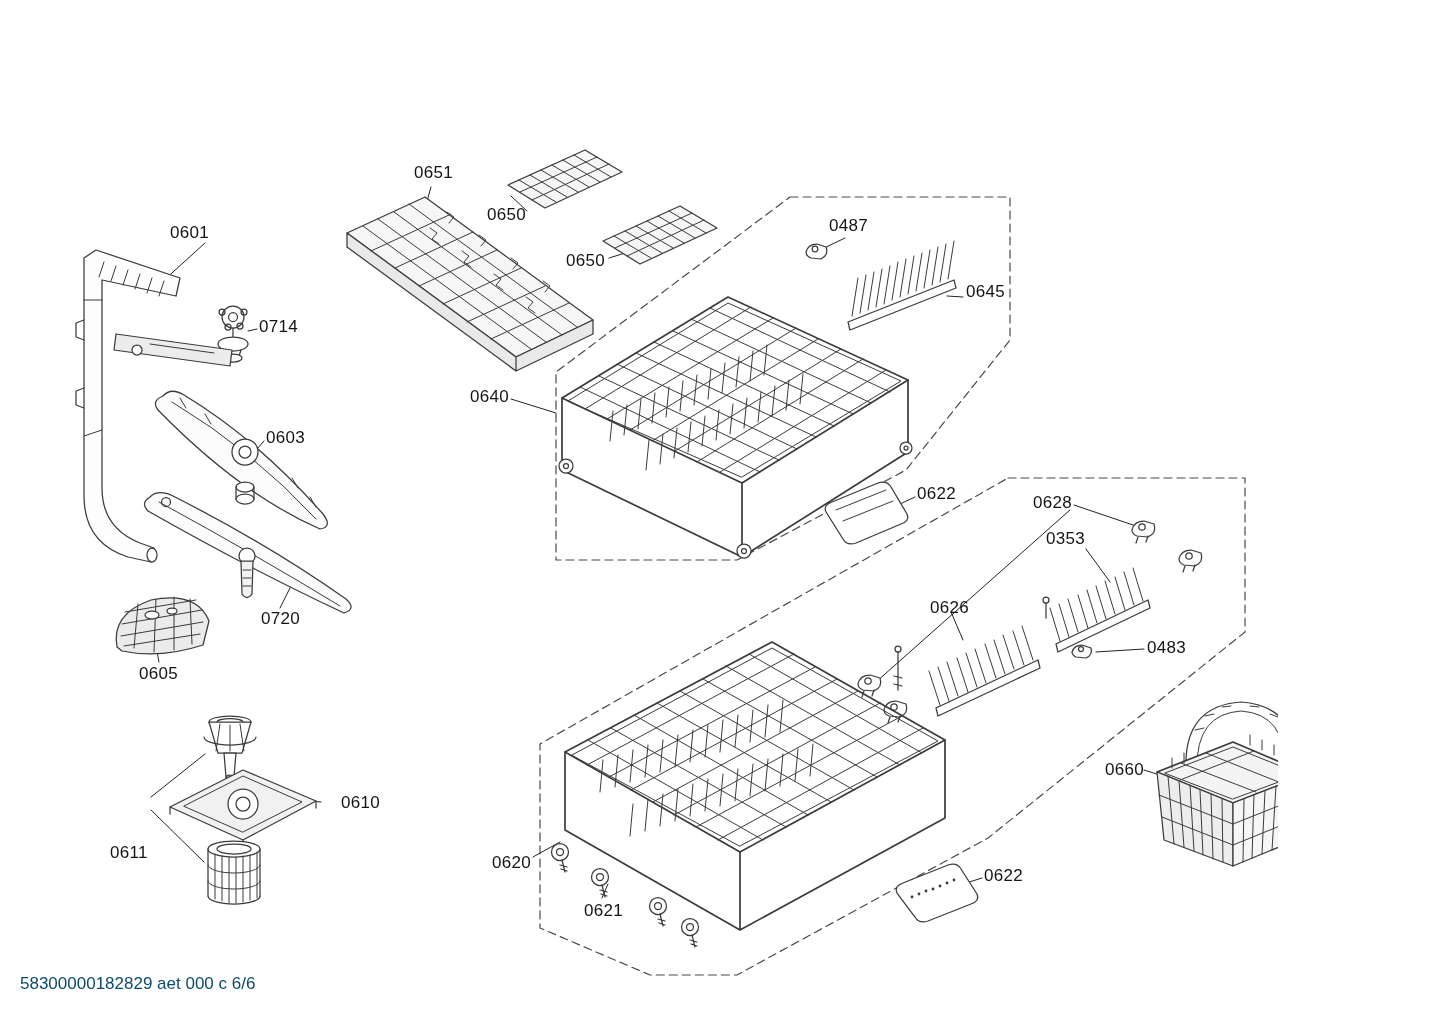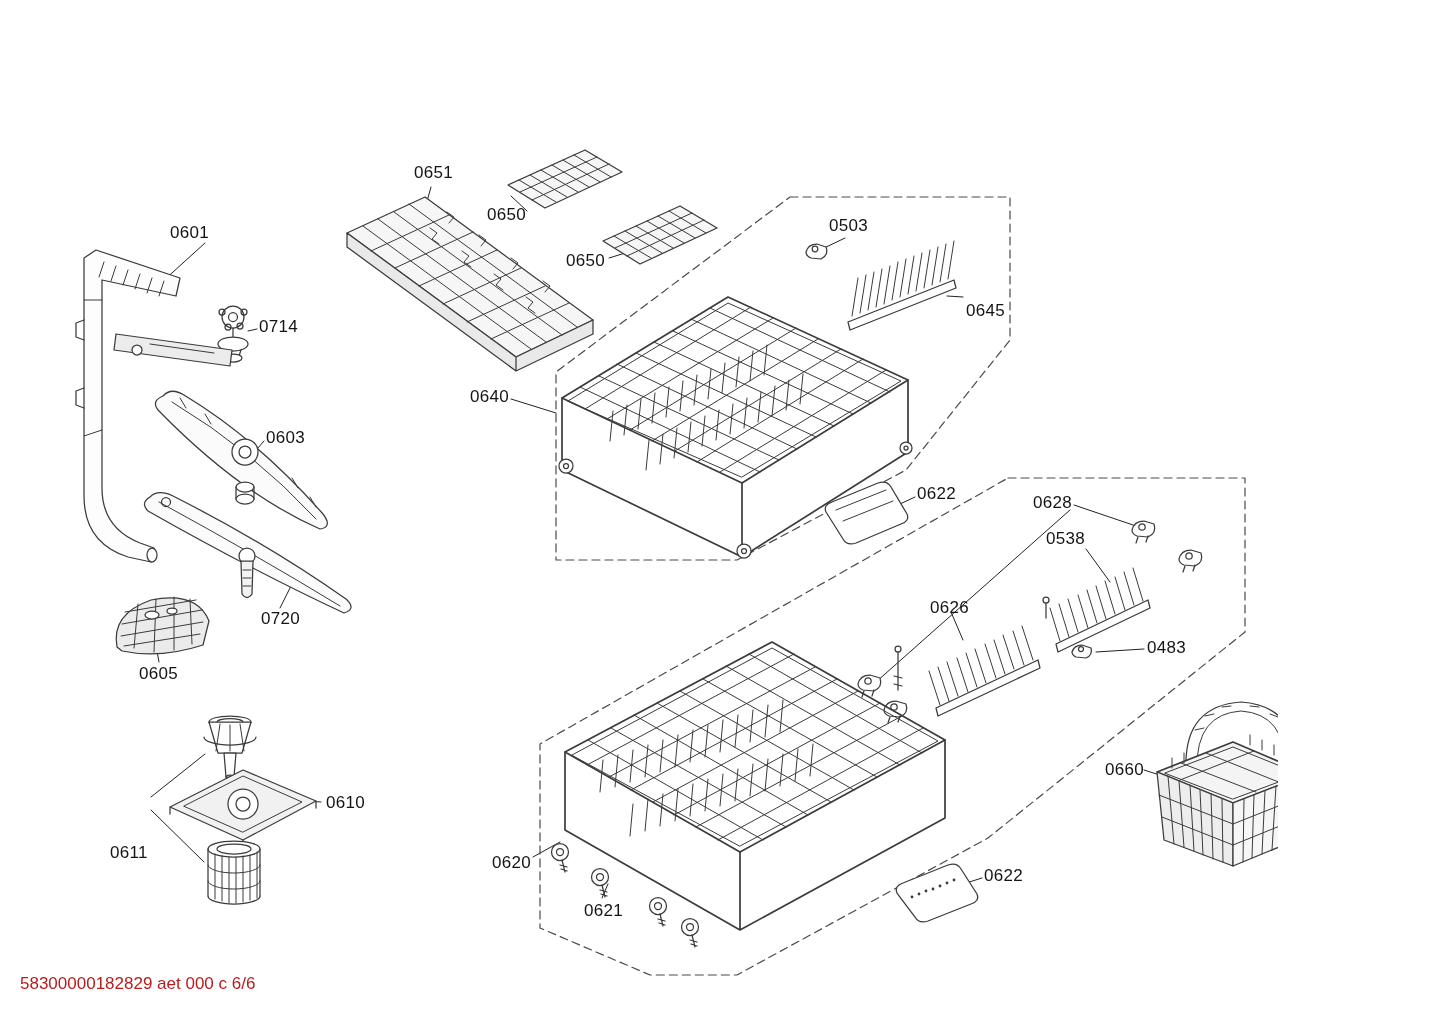--- a/index.html
+++ b/index.html
@@ -1,20 +1,20 @@
 <!DOCTYPE html>
 <html><head>
 <meta charset="utf-8">
 <style>
   html,body{margin:0;padding:0;background:#ffffff;}
   .canvas{position:relative;width:1278px;height:1019px;background:#ffffff;
           font-family:"Liberation Sans",sans-serif;overflow:hidden;}
   .art{position:absolute;left:0;top:0;}
   .part-label{position:absolute;font-size:17px;color:#141414;letter-spacing:.3px;white-space:nowrap;}
-  .footer{position:absolute;left:20px;top:974px;font-size:17px;color:#b91c1c;}
+  .footer{position:absolute;left:20px;top:974px;font-size:17px;color:#0c4a6e;}
   .ink{stroke:#3b3b3b;fill:none;stroke-width:1.25;stroke-linecap:round;stroke-linejoin:round;}
   .rim{stroke-width:1.7;}
   .thin{stroke-width:1;}
   .dashed{stroke-dasharray:8 5;stroke-width:1.2;stroke:#4a4a4a;}
   .leader{stroke:#222;stroke-width:1;}
 </style>
 </head>
 <body>
 
 <div class="canvas">
@@ -248,35 +248,35 @@
         <path class="thin" d="M1181,763 L1256,792 M1206,753 L1281,783 M1180,780 L1254,751"></path>
         <path class="thin" d="M1250,745 l0,-10 M1262,750 l0,-10 M1274,755 l0,-10 M1172,768 l0,-10 M1184,763 l0,-10"></path>
       </g>
 
     </g>
   </svg>
 
   <div class="part-label" style="left:414px;top:163px">0651</div>
   <div class="part-label" style="left:487px;top:205px">0650</div>
   <div class="part-label" style="left:566px;top:251px">0650</div>
-  <div class="part-label" style="left:829px;top:216px">0503</div>
-  <div class="part-label" style="left:966px;top:301px">0645</div>
+  <div class="part-label" style="left:829px;top:216px">0487</div>
+  <div class="part-label" style="left:966px;top:282px">0645</div>
   <div class="part-label" style="left:170px;top:223px">0601</div>
   <div class="part-label" style="left:259px;top:317px">0714</div>
   <div class="part-label" style="left:266px;top:428px">0603</div>
   <div class="part-label" style="left:470px;top:387px">0640</div>
   <div class="part-label" style="left:917px;top:484px">0622</div>
   <div class="part-label" style="left:1033px;top:493px">0628</div>
-  <div class="part-label" style="left:1046px;top:529px">0538</div>
+  <div class="part-label" style="left:1046px;top:529px">0353</div>
   <div class="part-label" style="left:930px;top:598px">0626</div>
   <div class="part-label" style="left:1147px;top:638px">0483</div>
   <div class="part-label" style="left:261px;top:609px">0720</div>
   <div class="part-label" style="left:139px;top:664px">0605</div>
   <div class="part-label" style="left:110px;top:843px">0611</div>
-  <div class="part-label" style="left:326px;top:793px">0610</div>
+  <div class="part-label" style="left:341px;top:793px">0610</div>
   <div class="part-label" style="left:1105px;top:760px">0660</div>
   <div class="part-label" style="left:492px;top:853px">0620</div>
   <div class="part-label" style="left:584px;top:901px">0621</div>
   <div class="part-label" style="left:984px;top:866px">0622</div>
 
   <div class="footer">58300000182829 aet 000 c 6/6</div>
 
 </div>
 
 </body></html>

